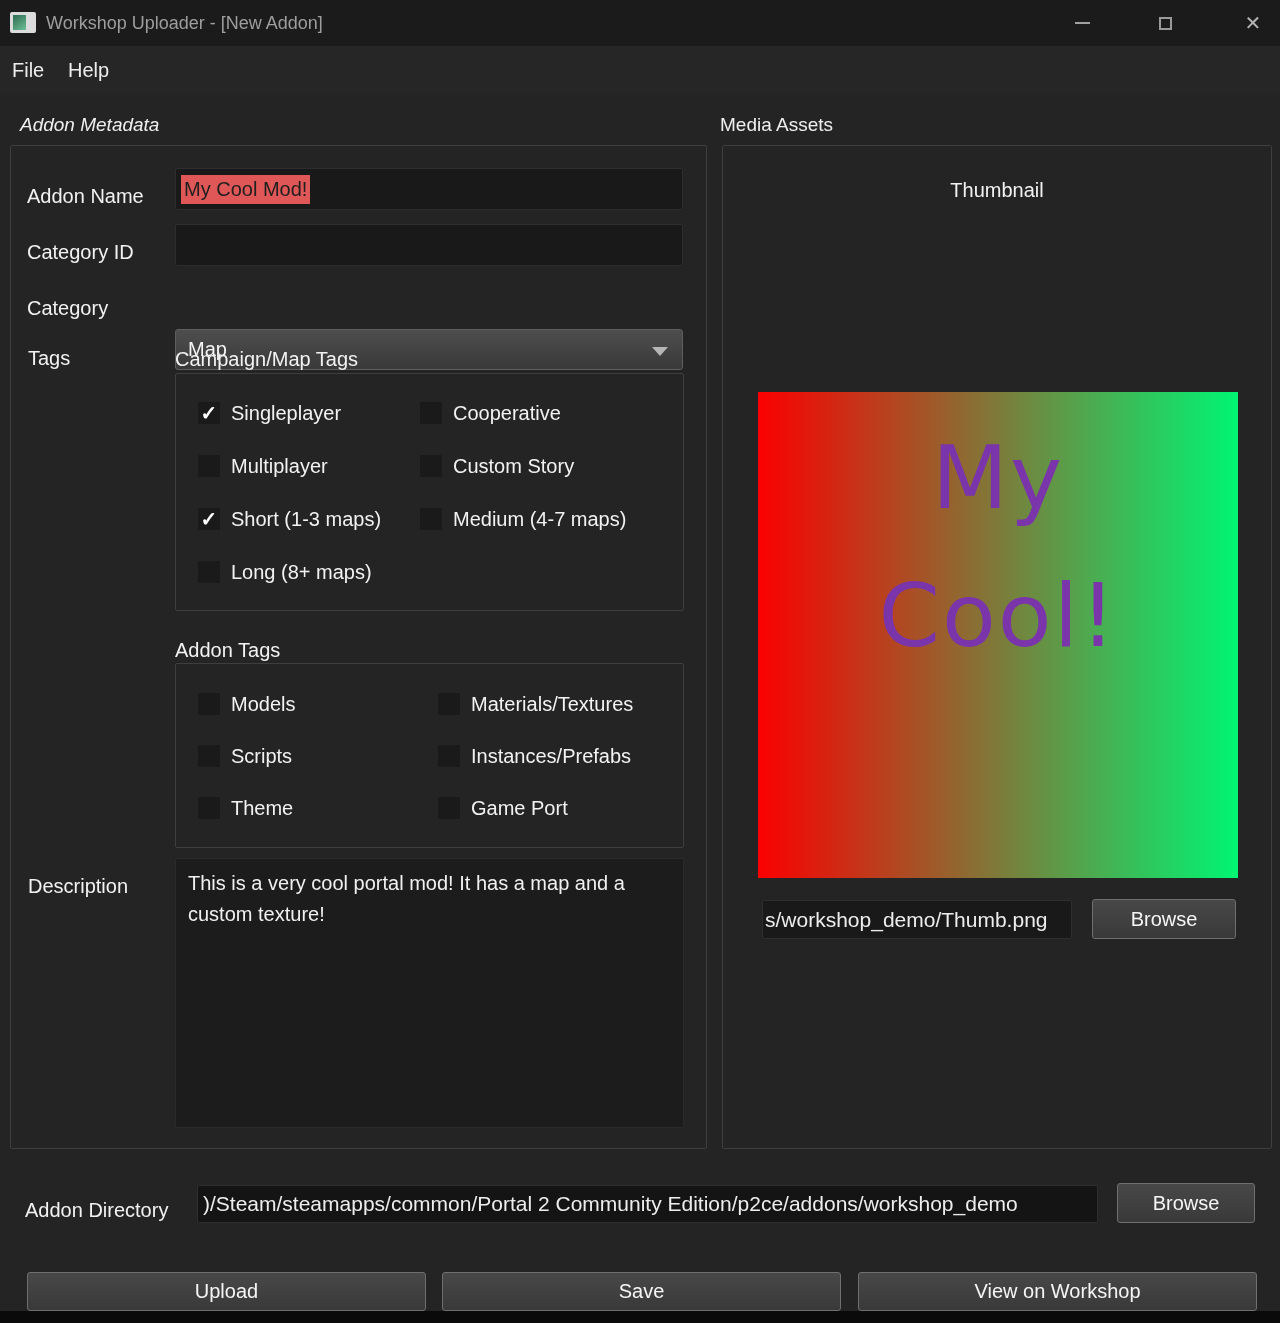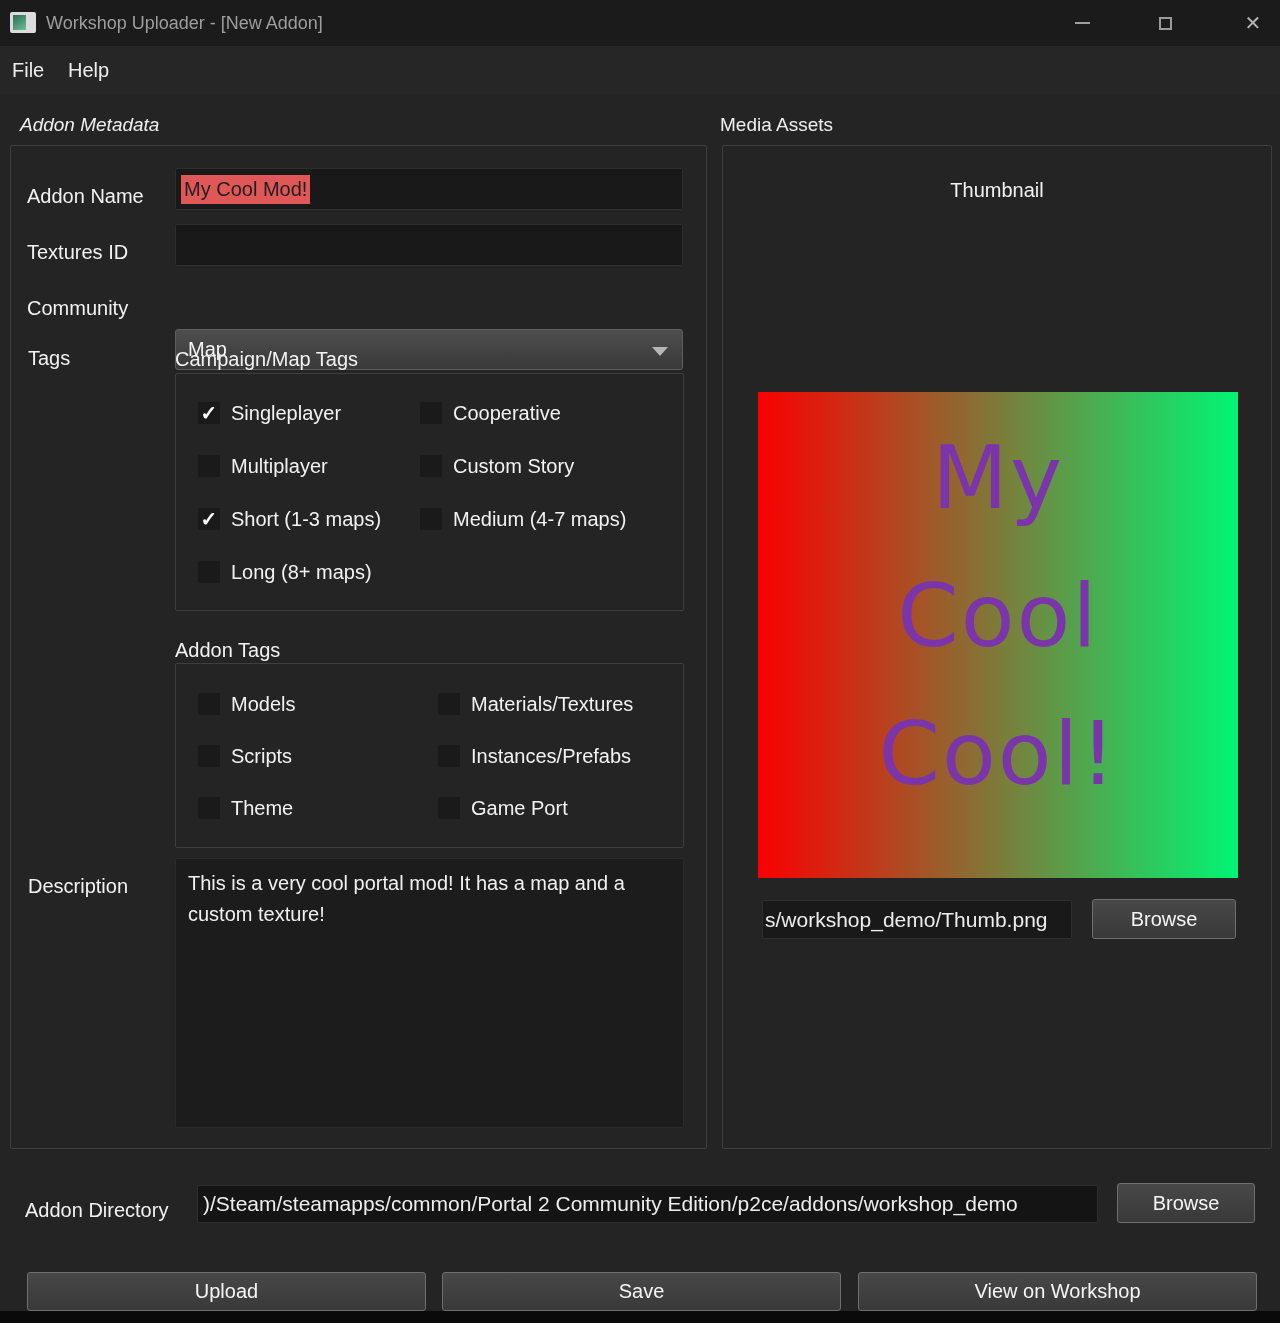--- a/index.html
+++ b/index.html
@@ -145,26 +145,26 @@
   </div>
 
   <div class="section-title" style="left:20px; top:114px;font-style:italic;">Addon Metadata</div>
   <div class="groupbox" style="left:10px; top:145px; width:697px; height:1004px;"></div>
 
   <div class="field-label" style="left:27px; top:178px;">Addon Name</div>
   <div class="text-input" style="left:175px; top:168px; width:508px; height:42px;">
     <span class="sel-highlight" style="background: rgb(224, 87, 87); color: rgb(31, 31, 31);">My Cool Mod!</span>
   </div>
 
-  <div class="field-label" style="left:27px; top:234px;">Textures ID</div>
+  <div class="field-label" style="left:27px; top:234px;">Category ID</div>
   <div class="text-input" style="left:175px; top:224px; width:508px; height:42px;">
     <span></span>
   </div>
 
-  <div class="field-label" style="left:27px; top:290px;">Community</div>
+  <div class="field-label" style="left:27px; top:290px;">Category</div>
   <div class="dropdown" style="left:175px; top:281px; width:508px; height:41px;">
     <span>Map</span>
     <span class="dd-arrow"></span>
   </div>
 
   <div class="field-label" style="left:28px; top:340px;">Tags</div>
 
   <div class="field-label" style="left:175px; top:341px;">Campaign/Map Tags</div>
   <div class="groupbox" style="left:175px; top:373px; width:509px; height:238px;"></div>
   <div class="cb-grid" style="left:198px; top:402px; width:470px; grid-template-columns:222px auto; grid-auto-rows:53px;">
@@ -230,21 +230,20 @@
   <div class="field-label" style="left:28px; top:868px;">Description</div>
   <div class="desc-area" style="left:175px; top:858px; width:509px; height:270px;">This is a very cool portal mod! It has a map and a custom texture!</div>
 
   <div class="section-title" style="left:720px; top:114px;">Media Assets</div>
   <div class="groupbox" style="left:722px; top:145px; width:550px; height:1004px;"></div>
 
   <div class="field-label" style="left:722px; top:172px; width:550px; text-align:center;">Thumbnail</div>
 
   <div class="thumb-image" style="left: 758px; top: 392px; width: 480px; height: 486px; background: linear-gradient(90deg, rgb(251, 0, 0), rgb(0, 245, 115));">
     <div class="thumb-line" style="color: rgb(123, 53, 171);">My</div>
-    <div class="thumb-line" style="color: rgb(123, 53, 171);">Cool</div>
     <div class="thumb-line" style="color: rgb(123, 53, 171);">Cool!</div>
   </div>
 
   <div class="text-input" style="left:762px; top:900px; width:310px; height:39px; font-size:21px; padding-left:2px;">
     <span>s/workshop_demo/Thumb.png</span>
   </div>
   <div class="btn" style="left:1092px; top:899px; width:144px; height:40px;">Browse</div>
 
   <div class="field-label" style="left:25px; top:1192px;">Addon Directory</div>
   <div class="text-input" style="left:197px; top:1185px; width:901px; height:38px; background:#141414; font-size:21px; padding-left:5px;">

